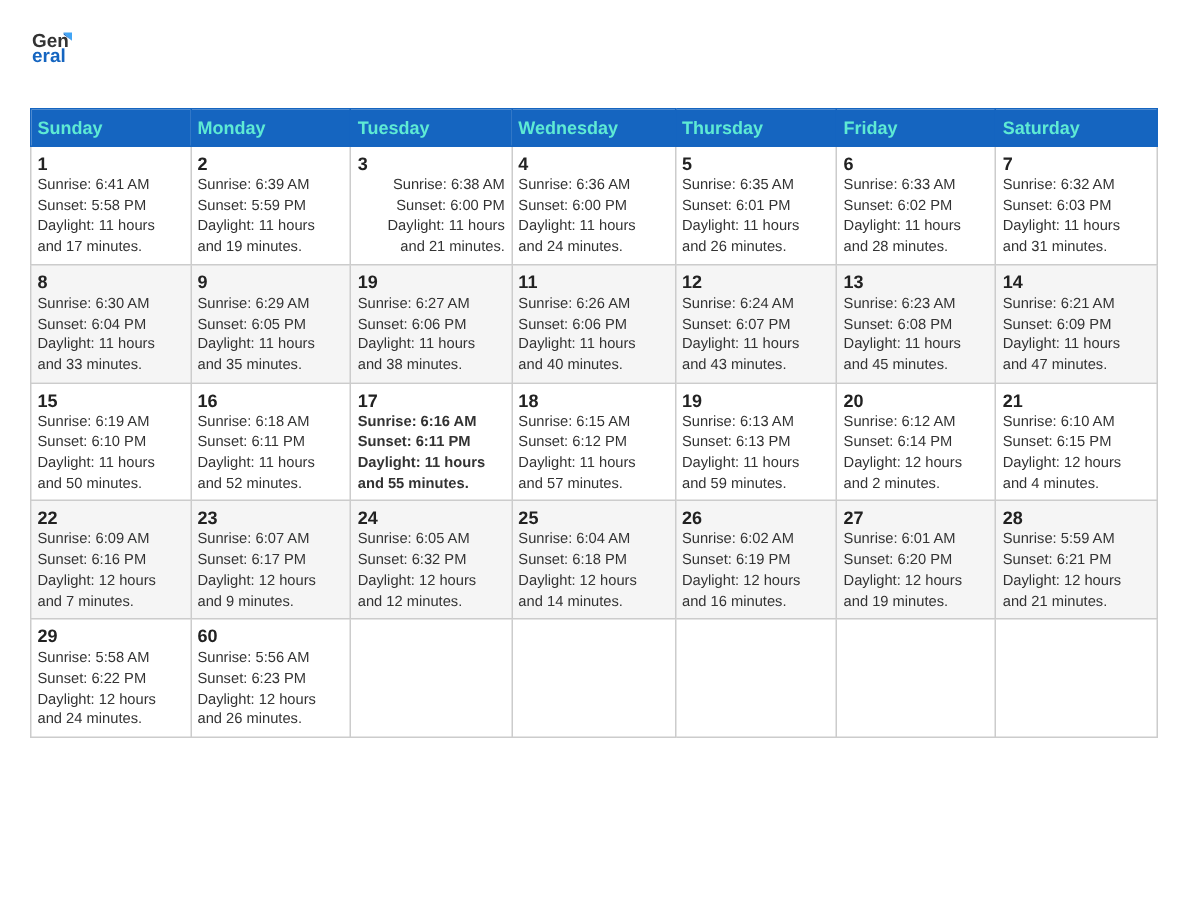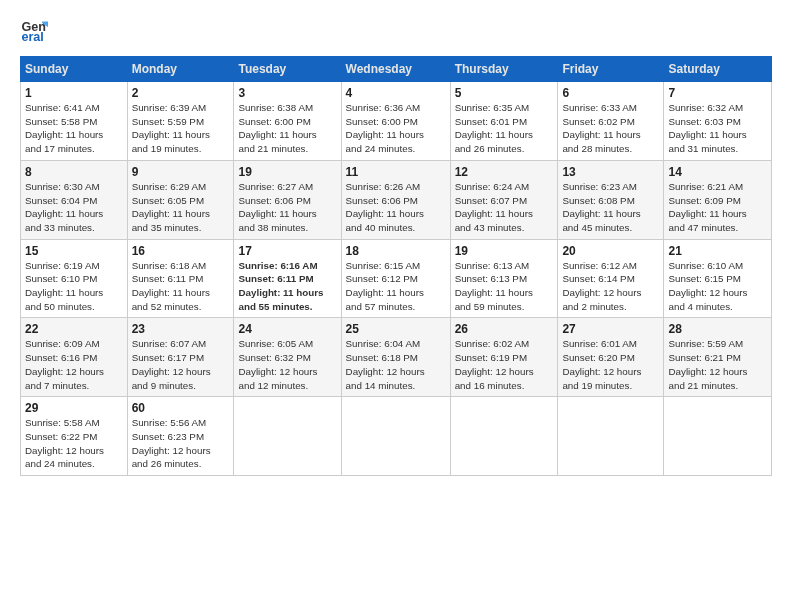--- a/index.html
+++ b/index.html
@@ -13,21 +13,21 @@
     .page {
       width: 792px;
       min-height: 612px;
       background: #fff;
       padding: 16px 20px 10px 20px;
     }
     .header {
       display: flex;
       justify-content: space-between;
       align-items: flex-start;
-      margin-bottom: 12px;
+      margin-bottom: 28px;
     }
     .logo {
       display: flex;
       align-items: center;
       gap: 4px;
     }
     .logo-text {
       font-size: 18px;
       font-weight: bold;
       color: #333;
@@ -53,21 +53,21 @@
       font-size: 14px;
       color: #555;
     }
     .calendar {
       width: 100%;
       border-collapse: collapse;
       font-size: 10.5px;
     }
     .calendar th {
       background: #1565c0;
-      color: #e5e5e5;
+      color: #5eead4;
       padding: 5px 4px;
       text-align: left;
       font-size: 12px;
       font-weight: bold;
       border: 1px solid #1565c0;
     }
     .calendar td {
       border: 1px solid #ccc;
       padding: 4px 4px;
       vertical-align: top;
@@ -142,21 +142,21 @@
           </td>
           <td>
             <span class="day-num">2</span>
             <div class="day-info" style="white-space: pre-line;">Sunrise: 6:39 AM
 Sunset: 5:59 PM
 Daylight: 11 hours
 and 19 minutes.</div>
           </td>
           <td>
             <span class="day-num">3</span>
-            <div class="day-info" style="white-space: pre-line;">Sunrise: 6:38 AM
+            <div class="day-info" style="white-space: pre-line; text-align: right;">Sunrise: 6:38 AM
 Sunset: 6:00 PM
 Daylight: 11 hours
 and 21 minutes.</div>
           </td>
           <td>
             <span class="day-num">4</span>
             <div class="day-info" style="white-space: pre-line;">Sunrise: 6:36 AM
 Sunset: 6:00 PM
 Daylight: 11 hours
 and 24 minutes.</div>

